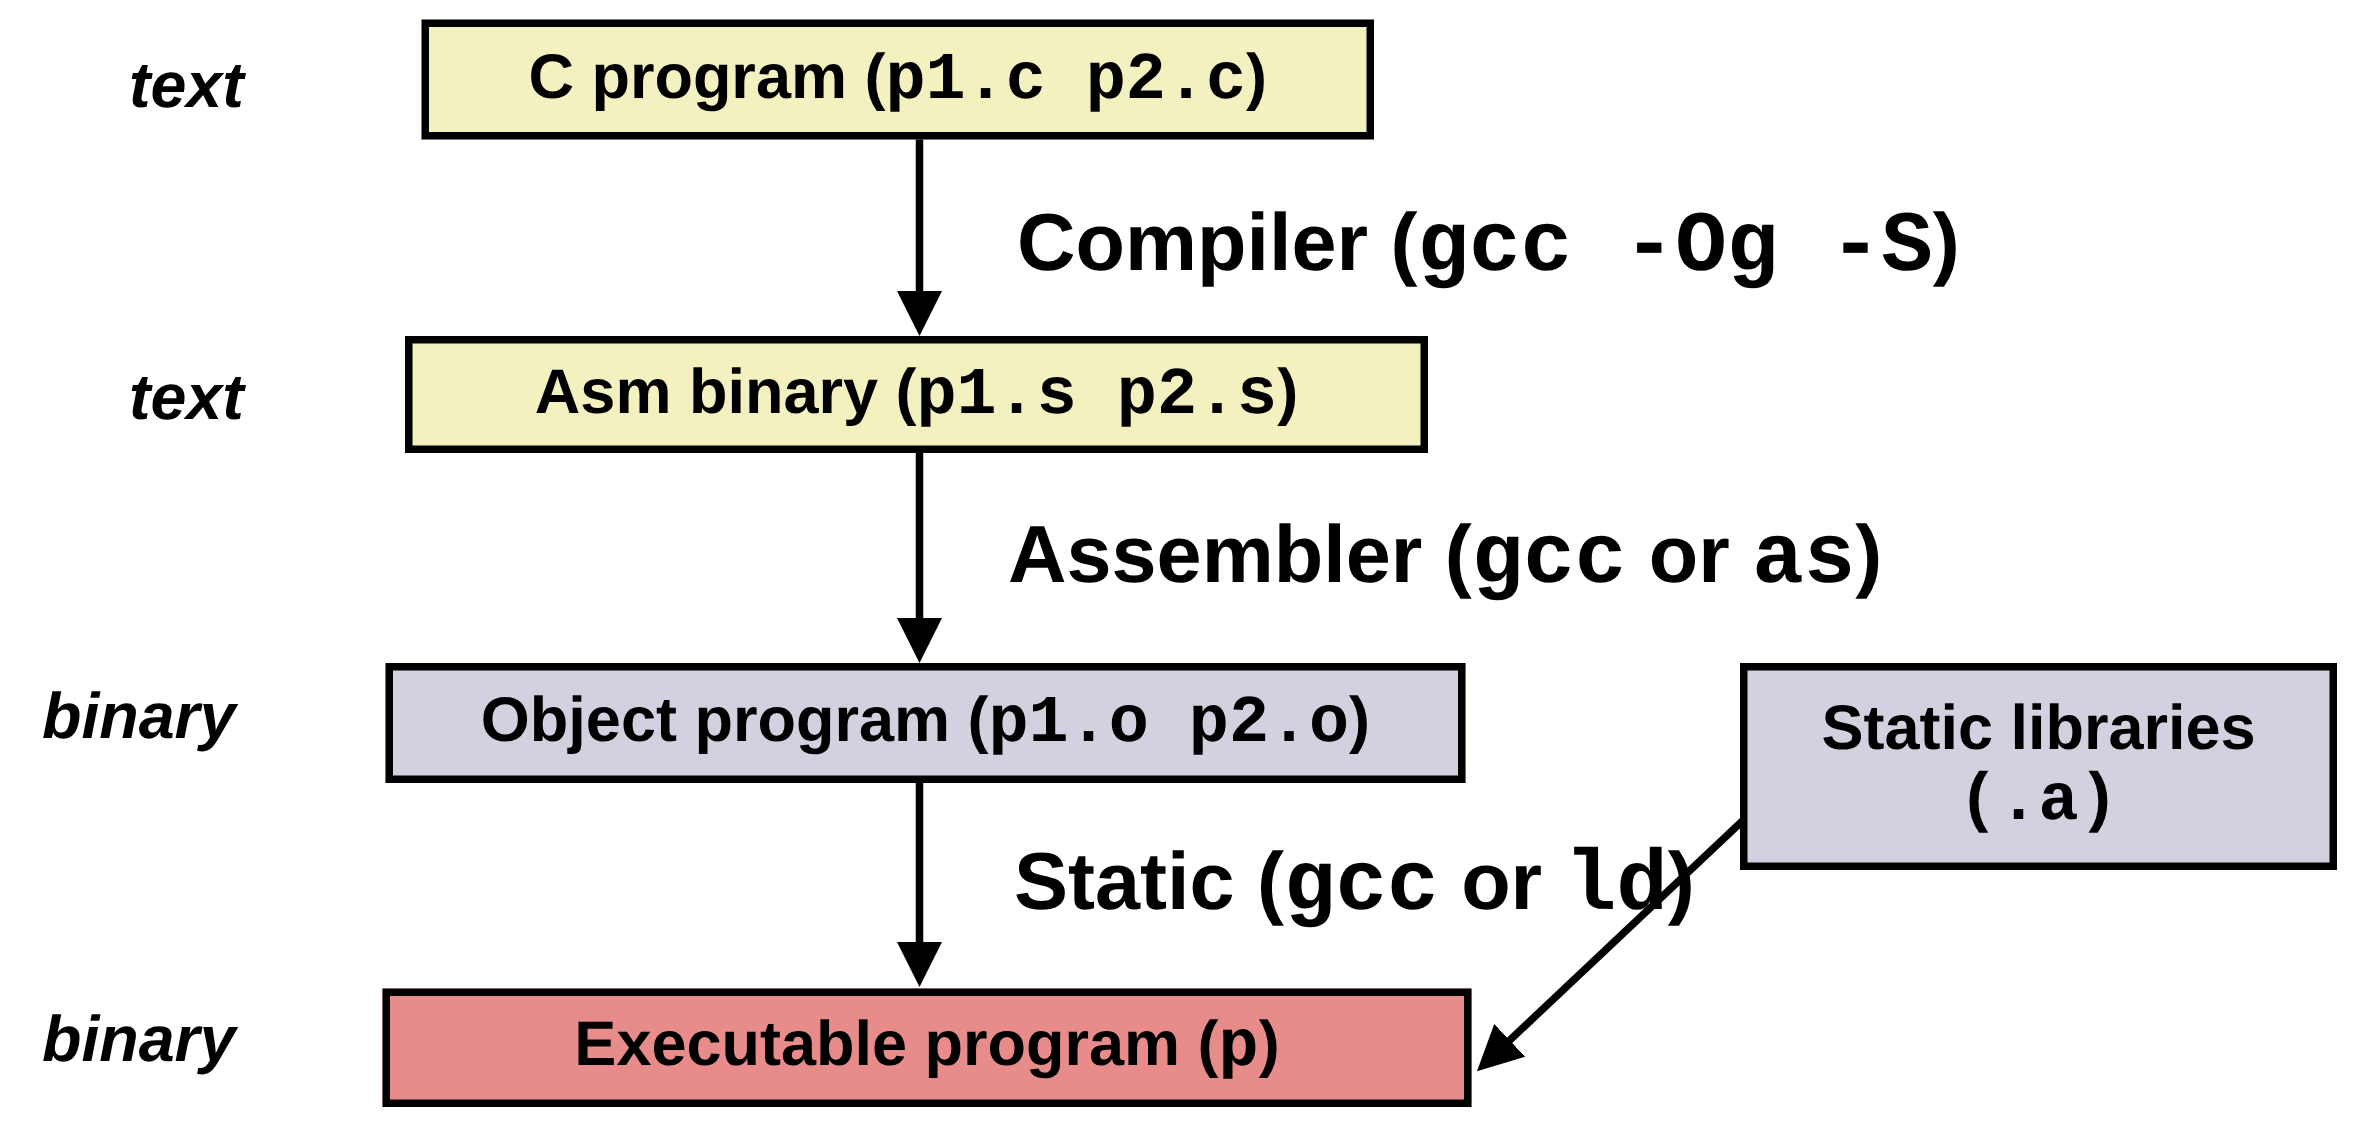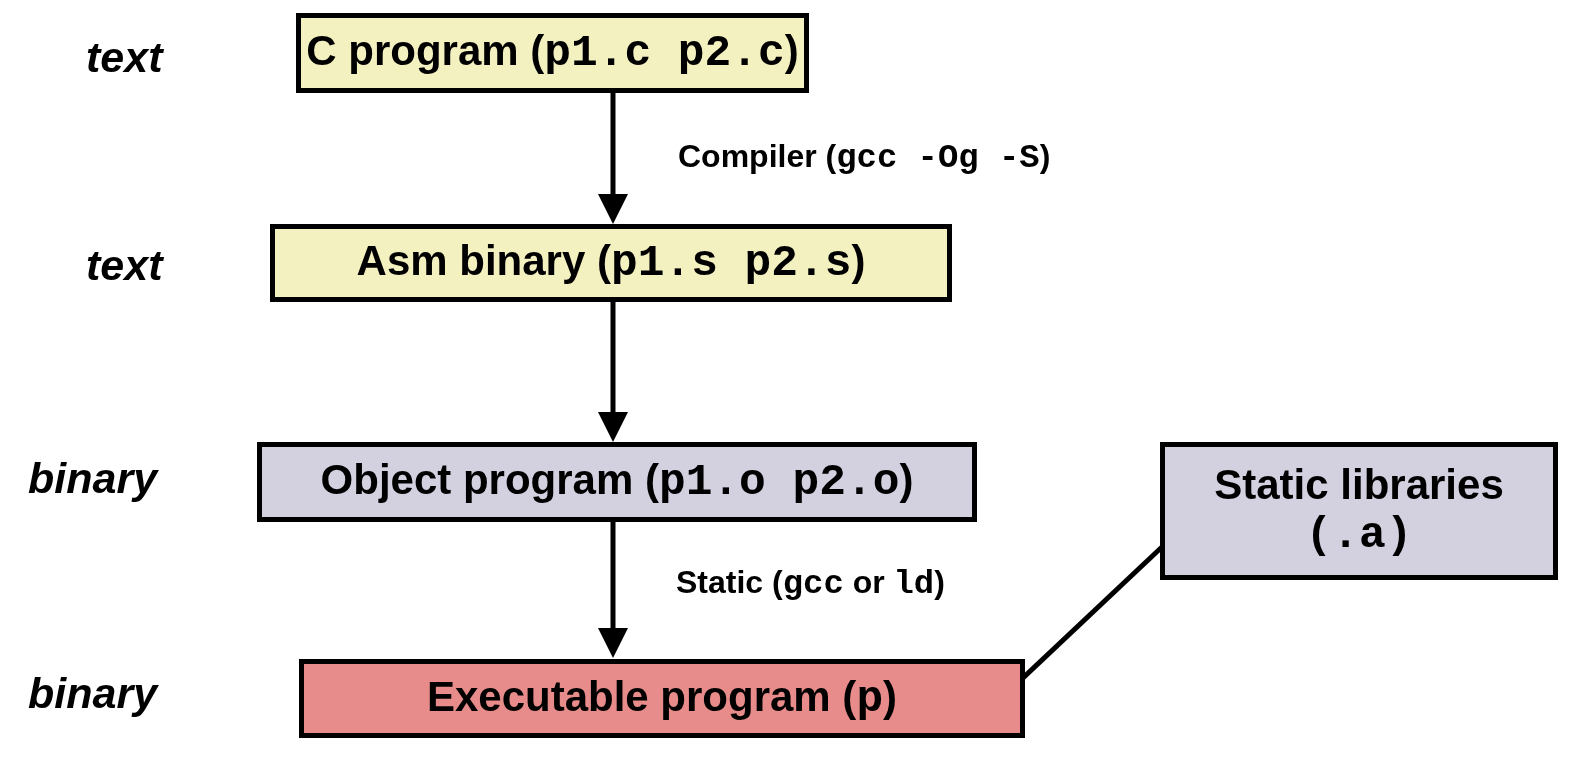--- a/index.html
+++ b/index.html
@@ -25,36 +25,36 @@
     align-items: center;
     justify-content: center;
     text-align: center;
     font-weight: 700;
     font-size: 42px;
     line-height: 1.05;
     white-space: nowrap;
   }
   .box.yellow   { background: var(--yellow,   #f4f1c1); }
   .box.lavender { background: var(--lavender, #d3d0e0); }
-  .box.salmon   { background: var(--salmon,   #e78c8a); margin-left: 44px; }
+  .box.salmon   { background: var(--salmon,   #e78c8a); }
   .box.static-box { flex-direction: column; white-space: normal; line-height: 1.15; }
 
   .code {
     font-family: "Liberation Mono", "DejaVu Sans Mono", monospace;
     font-weight: 700;
     font-size: 1.06em;
     white-space: pre;
   }
 
   .step-label {
     position: absolute;
     z-index: 2;
     font-weight: 700;
-    font-size: 32px;
-    line-height: 44px;
+    font-size: 54px;
+    line-height: 56px;
     white-space: nowrap;
   }
 
   .side-label {
     position: absolute;
     z-index: 2;
     font-weight: 700;
     font-style: italic;
     font-size: 43px;
     line-height: 52px;
@@ -77,21 +77,21 @@
     <line x1="613" y1="300" x2="613" y2="436" marker-end="url(#ah)"></line>
     <line x1="613" y1="521" x2="613" y2="652" marker-end="url(#ah)"></line>
     <line x1="1163" y1="546" x2="989" y2="710" marker-end="url(#ah)"></line>
   </svg>
 
   <div class="side-label" style="left:86px; top:31px">text</div>
   <div class="side-label" style="left:86px; top:239px">text</div>
   <div class="side-label" style="left:28px; top:452px">binary</div>
   <div class="side-label" style="left:28px; top:667px">binary</div>
 
-  <div class="box yellow" style="left:296px; top:13px; width:513px; height:80px">
+  <div class="box yellow" style="left:281px; top:13px; width:635px; height:80px">
     <span><span>C program (</span><span class="code">p1.c p2.c</span><span>)</span></span>
   </div>
 
   <div class="box yellow" style="left:270px; top:224px; width:682px; height:78px">
     <span><span>Asm binary (</span><span class="code">p1.s p2.s</span><span>)</span></span>
   </div>
 
   <div class="box lavender" style="left:257px; top:442px; width:720px; height:80px">
     <span><span>Object program (</span><span class="code">p1.o p2.o</span><span>)</span></span>
   </div>
@@ -100,16 +100,17 @@
     <div>Static libraries</div>
     <div class="code">(.a)</div>
   </div>
 
   <div class="box salmon" style="left:255px; top:659px; width:726px; height:79px">
     <span><span>Executable program (</span><span class="code">p</span><span>)</span></span>
   </div>
 
   <div class="step-label" style="left:678px; top:134px"><span>Compiler (</span><span class="code">gcc -Og -S</span><span>)</span></div>
 
+  <div class="step-label" style="left:672px; top:342px"><span>Assembler (</span><span class="code">gcc</span><span class="mid"> or </span><span class="code">as</span><span>)</span></div>
 
   <div class="step-label" style="left:676px; top:560px"><span>Static (</span><span class="code">gcc</span><span class="mid"> or </span><span class="code">ld</span><span>)</span></div>
 
 </div>
 
 </body></html>

